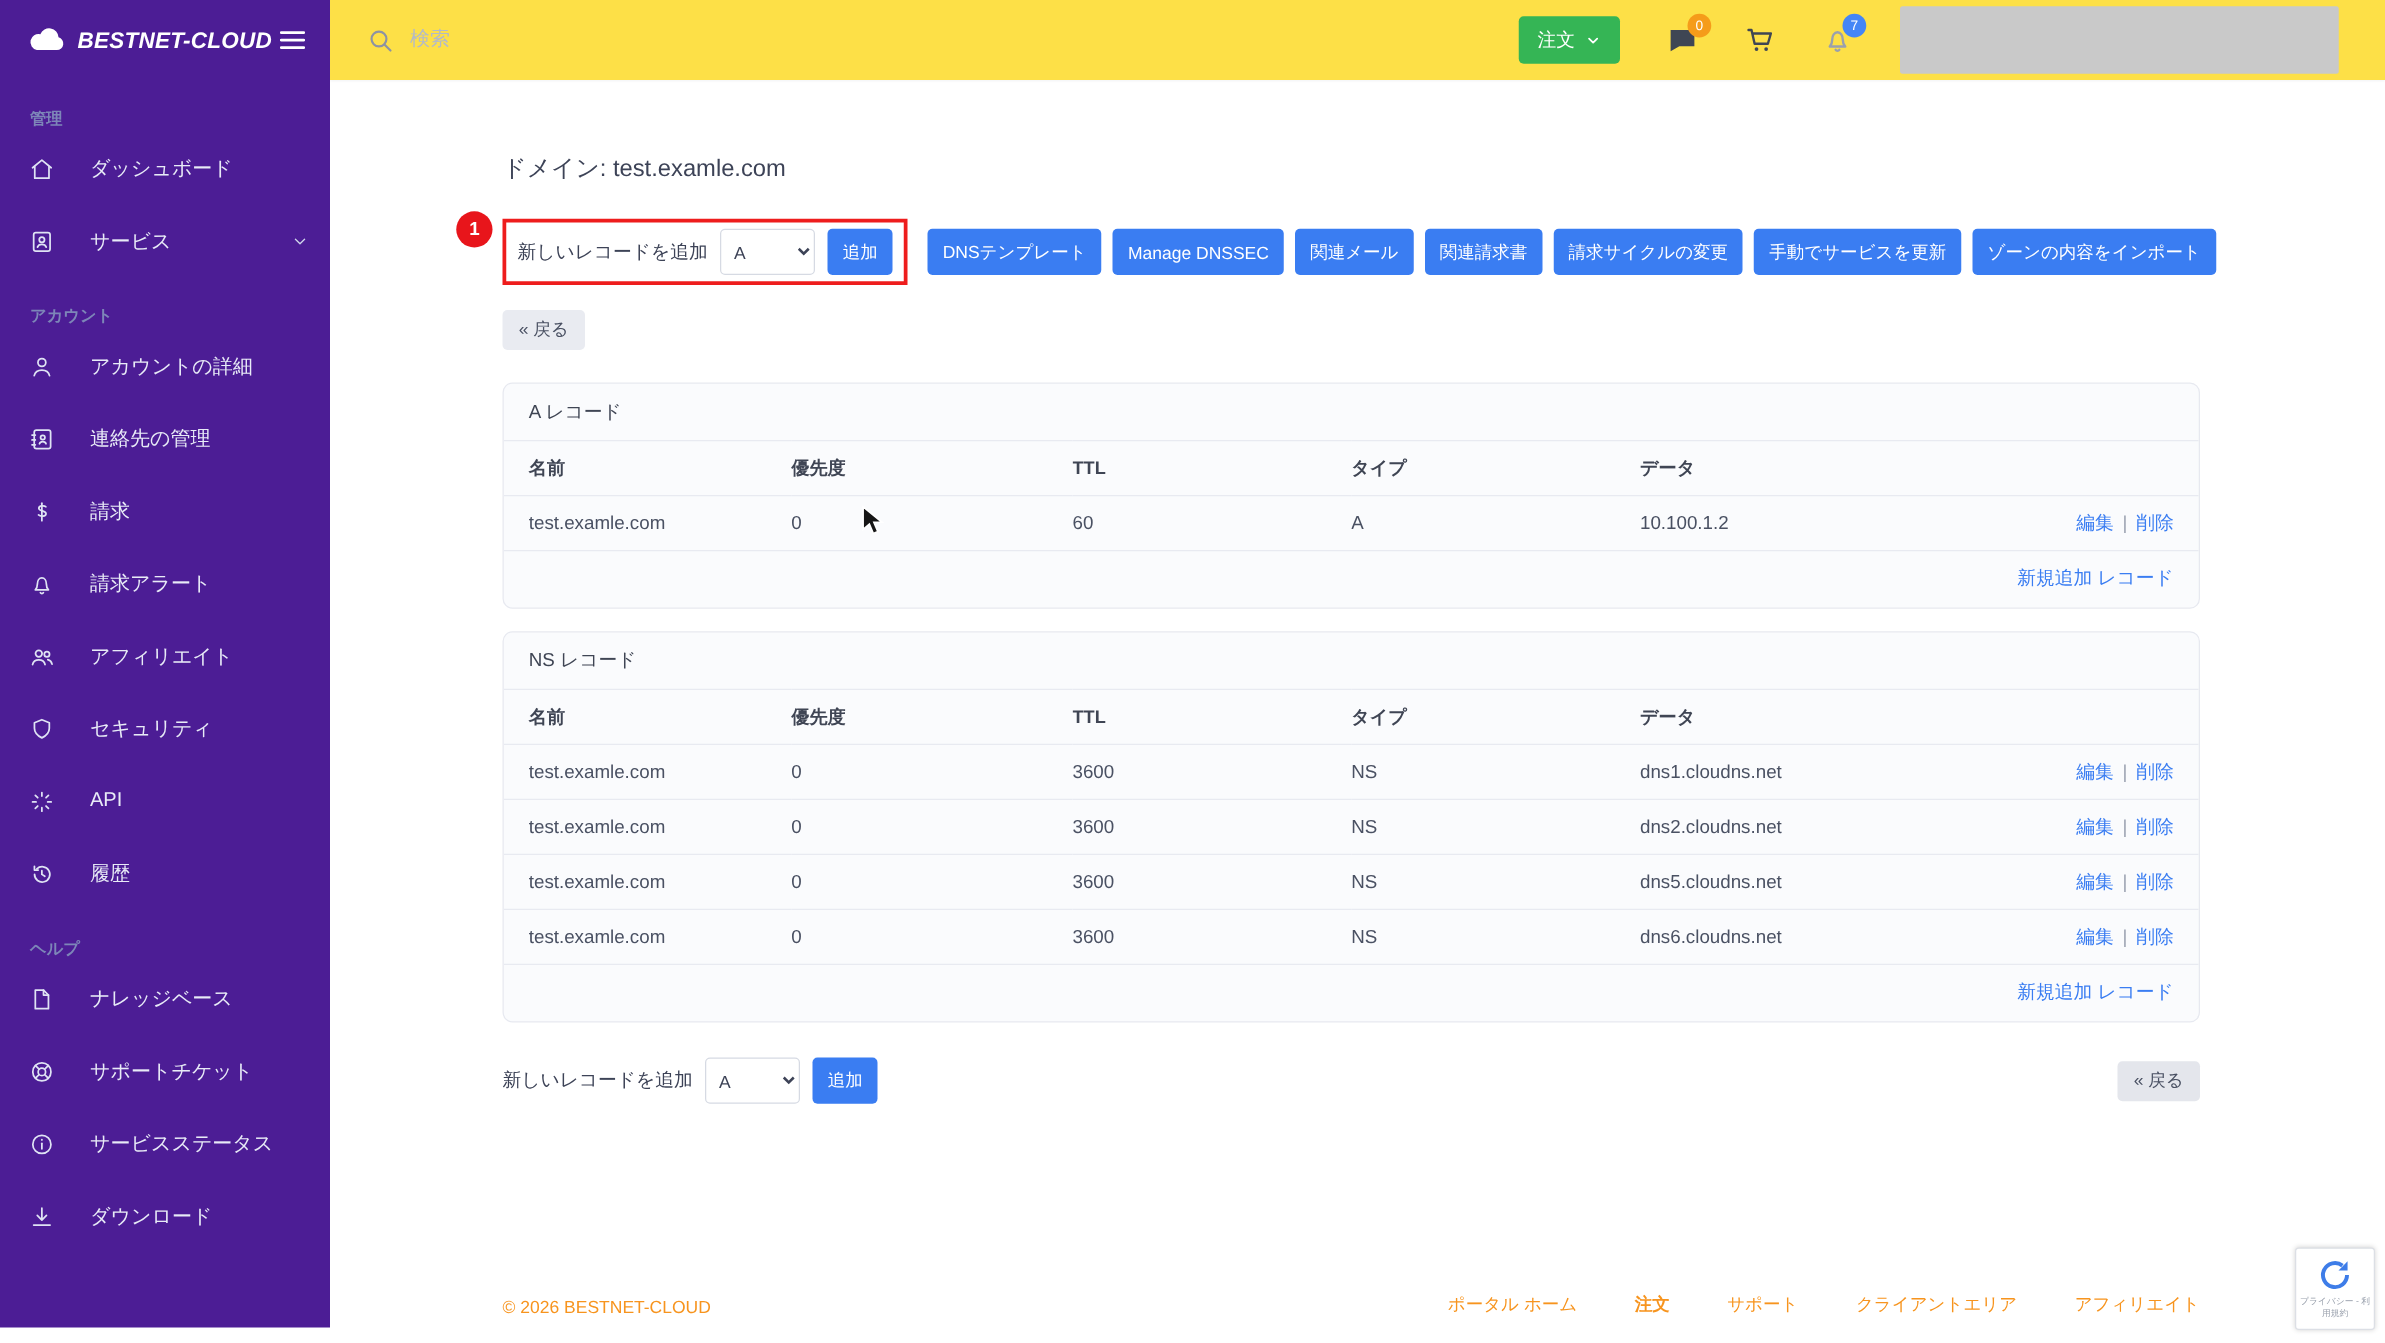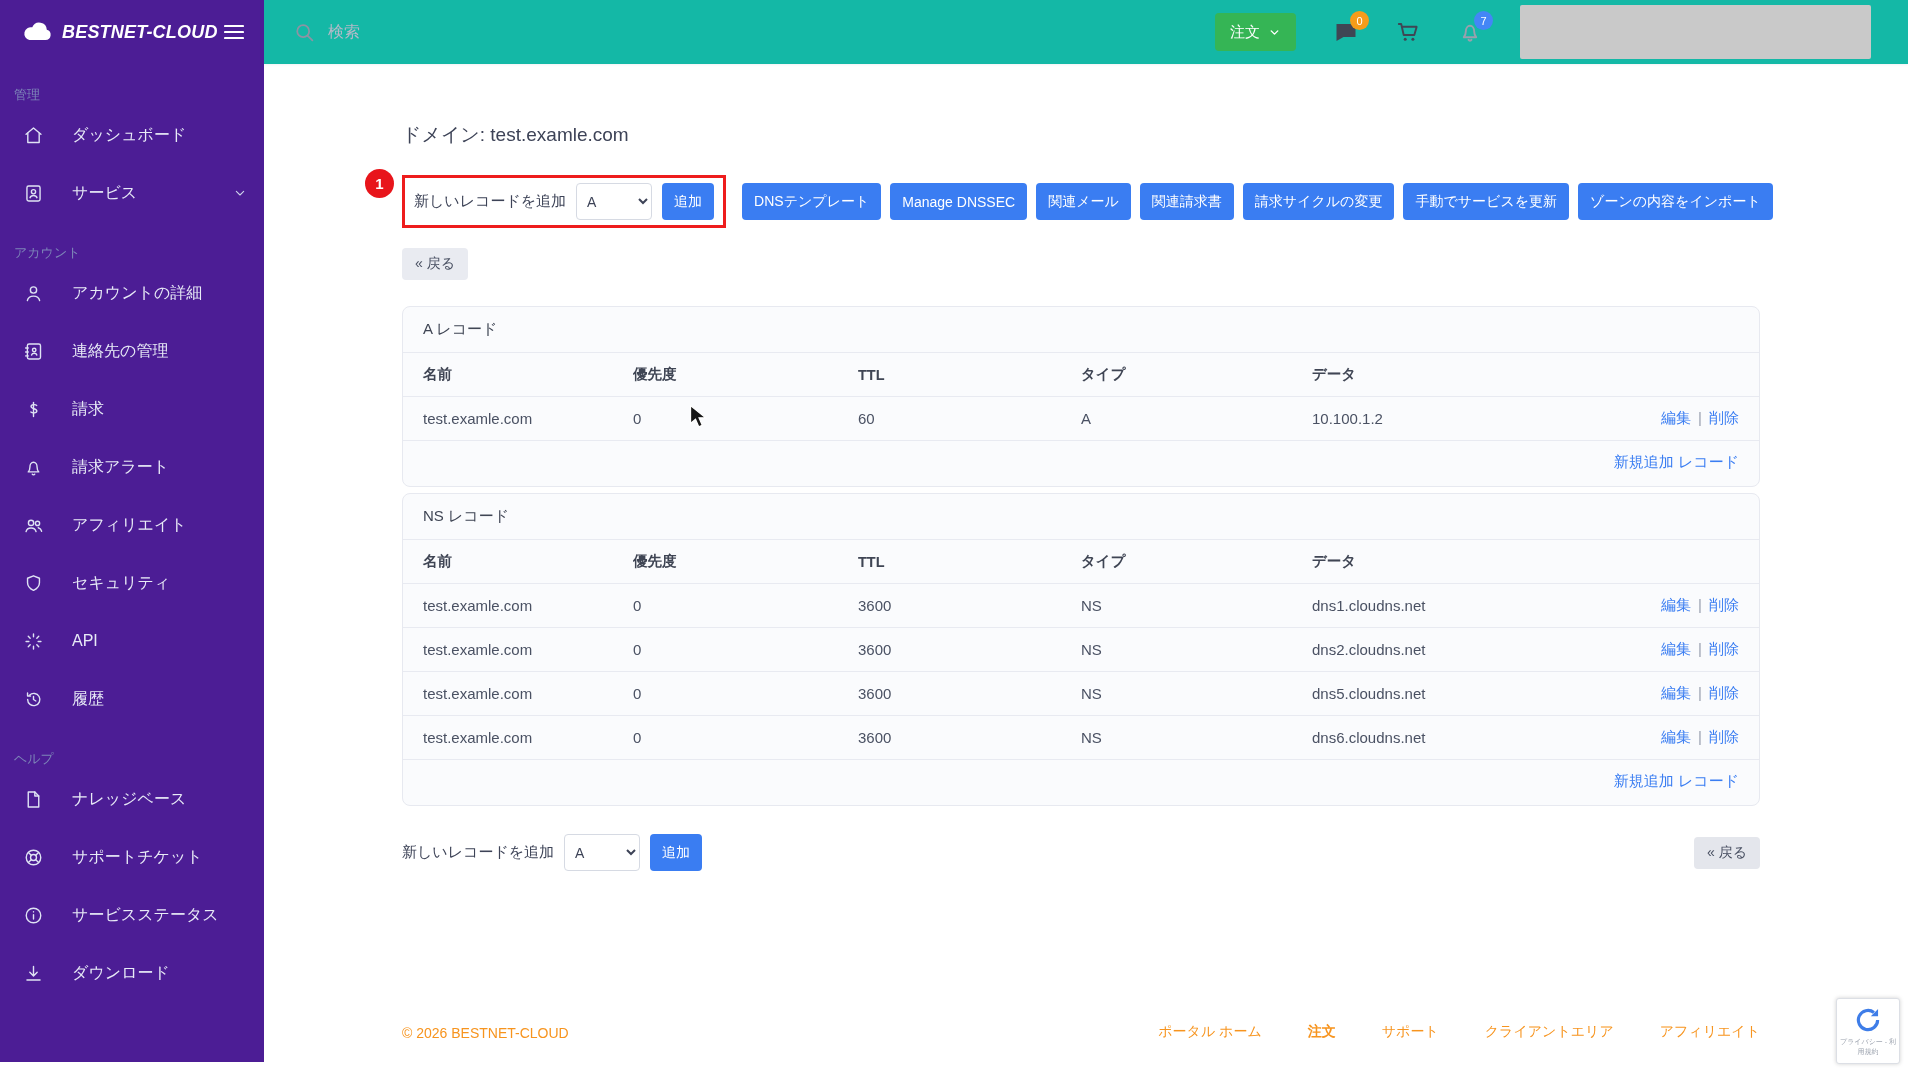--- a/index.html
+++ b/index.html
@@ -8,30 +8,30 @@
        font-family:"Liberation Sans","DejaVu Sans",sans-serif;}
 
   
   .sidebar{position:absolute;left:0;top:0;bottom:12px;width:264px;background:#4c1d95;z-index:10;}
   .sb-head{height:64px;display:flex;align-items:center;justify-content:space-between;padding:0 20px;}
   .brand{display:flex;align-items:center;gap:8px;cursor:pointer;}
   .brand-text{color:#fff;font-size:18px;font-weight:bold;font-style:italic;letter-spacing:.2px;white-space:nowrap;}
   .cloud svg{width:34px;height:23px;display:block;}
   .burger{cursor:pointer;display:flex;}
   .burger svg{width:20px;height:16px;display:block;}
-  .nav-label{margin:22px 0 2px;padding:0 14px;font-size:13px;color:#7d86b8;}
+  .nav-label{margin:22px 0 2px;padding:0 24px;font-size:13px;color:#7d86b8;font-weight:bold;}
   .nav-item{height:58px;display:flex;align-items:center;gap:28px;padding:0 16px 0 22px;
             color:#e8ebf7;font-size:16px;cursor:pointer;white-space:nowrap;}
   .nav-item .icon{width:22px;height:22px;display:flex;align-items:center;justify-content:center;color:#dfe3f4;flex:none;}
   .nav-item svg{width:21px;height:21px;fill:none;stroke:currentColor;stroke-width:1.6;stroke-linecap:round;stroke-linejoin:round;}
   .nav-item .chev{margin-left:auto;color:#cdd3ea;display:flex;}
   .nav-item .chev svg{width:16px;height:16px;}
 
   
-  .topbar{position:absolute;left:264px;top:0;right:0;height:64px;background:#14b8a6;display:flex;
+  .topbar{position:absolute;left:264px;top:0;right:0;height:64px;background:#fde047;display:flex;
           align-items:center;padding:0 37px 0 30px;box-shadow:0 1px 2px rgba(25,35,70,.06);z-index:5;}
   .search{display:flex;align-items:center;gap:13px;}
   .search svg{width:21px;height:21px;display:block;}
   .search input{border:0;outline:0;font-size:16px;width:420px;color:#3f4554;background:transparent;font-family:inherit;}
   .search input::placeholder{color:#b3bac8;}
   .top-right{display:flex;align-items:center;gap:38px;margin-left:auto;}
   .btn-order{display:flex;align-items:center;gap:8px;height:38px;padding:0 15px;background:#35b555;color:#fff;
              border:0;border-radius:4px;font-size:15px;font-family:inherit;cursor:pointer;}
   .btn-order svg{width:13px;height:13px;fill:none;stroke:#fff;stroke-width:2.6;stroke-linecap:round;stroke-linejoin:round;}
   .icon-btn{position:relative;cursor:pointer;display:flex;}
@@ -54,21 +54,21 @@
                color:#3d4357;padding:0 6px;font-family:inherit;}
   .btn-blue{height:37px;padding:0 12px;background:#3a7df2;color:#fff;border:0;border-radius:4px;font-size:14px;
             font-family:inherit;cursor:pointer;white-space:nowrap;flex:none;}
   .action-buttons{display:flex;gap:9px;margin-left:16px;}
   .btn-back{height:32px;padding:0 13px;background:#e9ebf1;color:#4a5163;border:0;border-radius:4px;font-size:14px;
             font-family:inherit;cursor:pointer;white-space:nowrap;}
   .main > .btn-back{margin-top:20px;}
 
   .card{border:1px solid #e7e9f0;border-radius:8px;background:#fafbfd;overflow:hidden;}
   .card[data-table="0"]{margin-top:26px;}
-  .card[data-table="1"]{margin-top:6px;}
+  .card[data-table="1"]{margin-top:18px;}
   .card-title{padding:13px 20px;font-size:15px;color:#3f4554;}
   table.records{width:100%;border-collapse:collapse;table-layout:fixed;font-size:15px;}
   .records th,.records td{text-align:left;padding:12px 8px 12px 0;border-top:1px solid #e8eaf1;color:#4a5163;
                           white-space:nowrap;overflow:hidden;}
   .records th{font-weight:bold;color:#3f4554;font-size:14.5px;}
   .records th:nth-child(1),.records td:nth-child(1){width:230px;padding-left:20px;}
   .records th:nth-child(2),.records td:nth-child(2){width:225px;}
   .records th:nth-child(3),.records td:nth-child(3){width:223px;}
   .records th:nth-child(4),.records td:nth-child(4){width:231px;}
   .records th:nth-child(6),.records td:nth-child(6){width:195px;text-align:right;padding-right:20px;}

